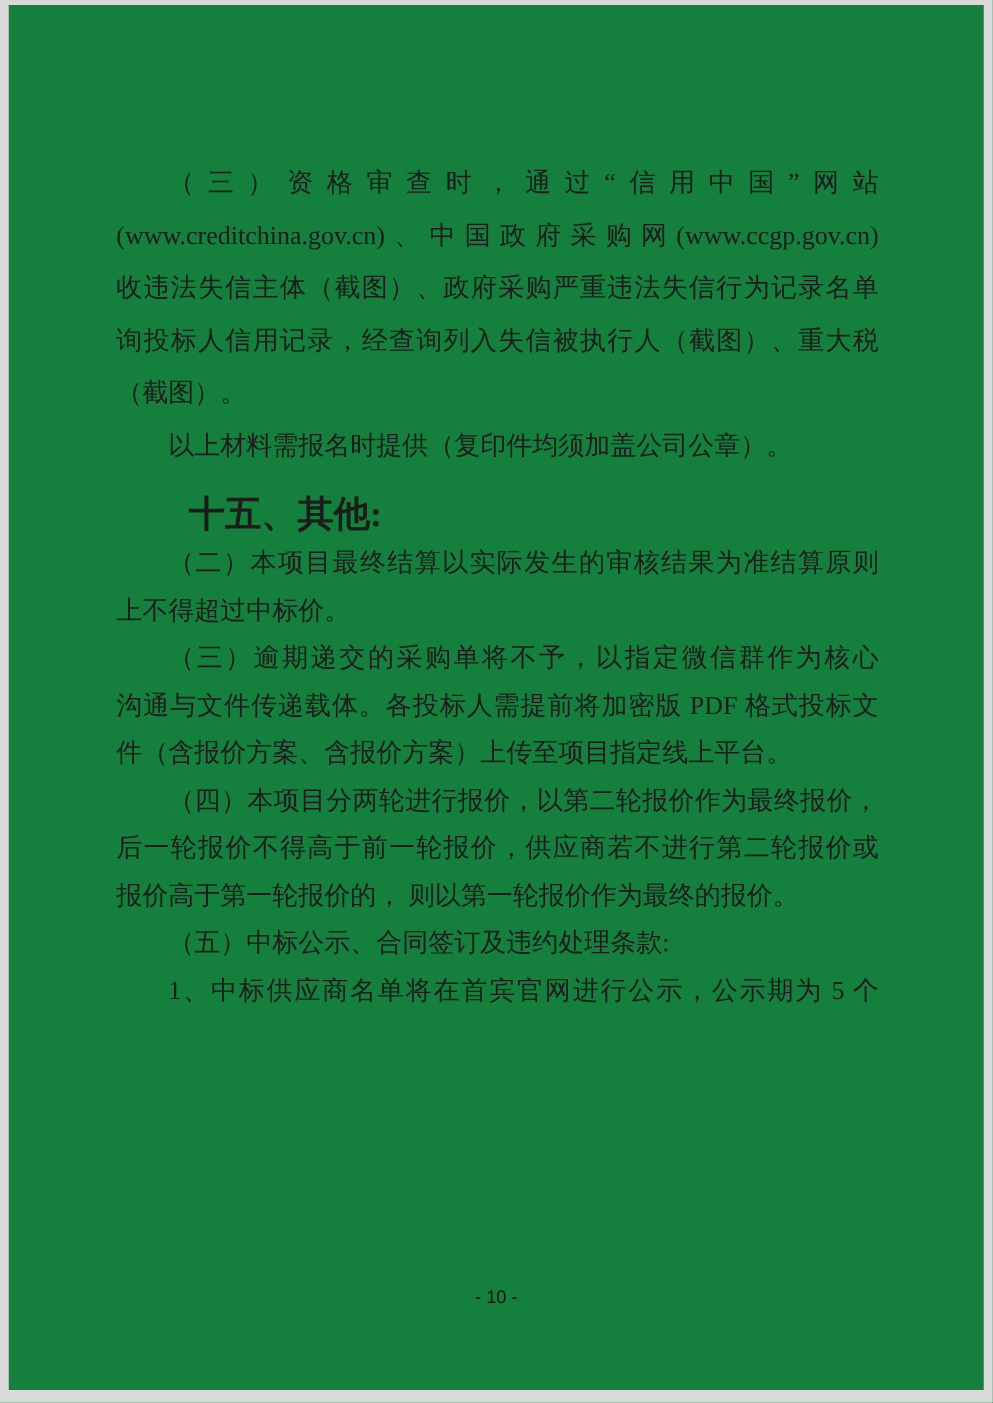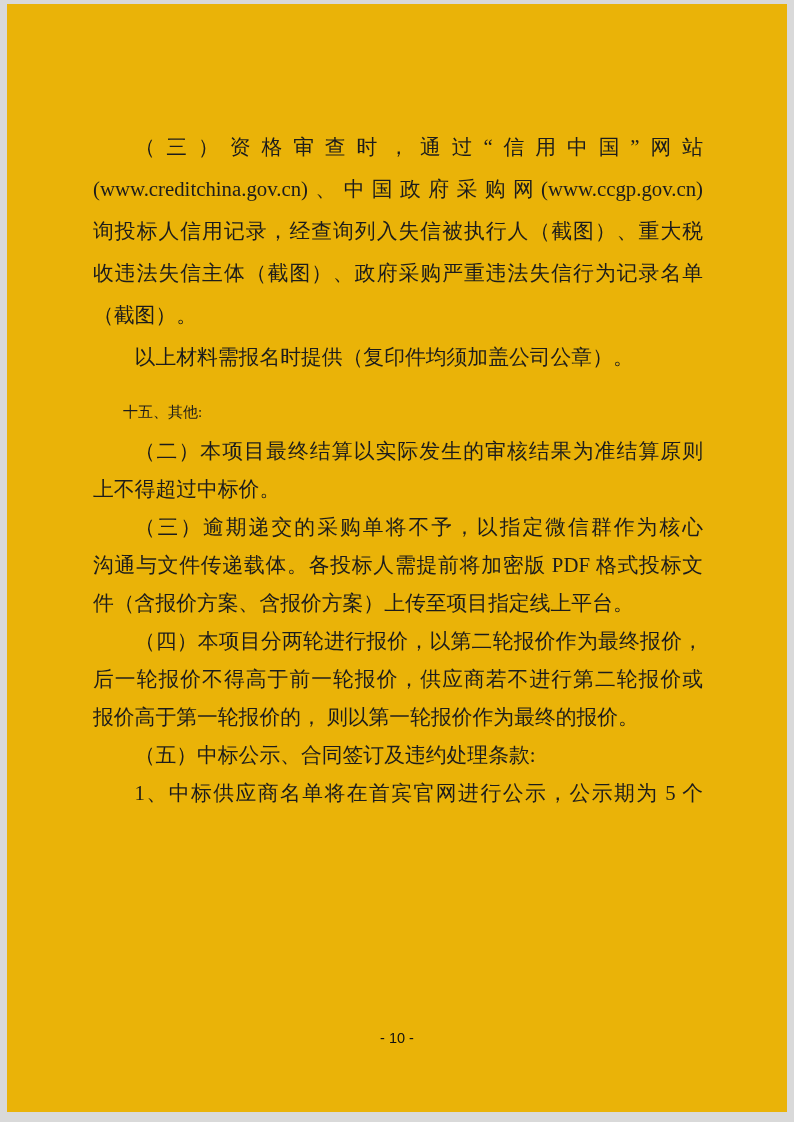--- a/index.html
+++ b/index.html
@@ -10,21 +10,21 @@
     background: #d9d9d9;
     overflow: hidden;
     font-family: "Liberation Serif", "DejaVu Serif", serif;
   }
   .page {
     position: absolute;
     left: 7px;
     top: 4px;
     width: 780px;
     height: 1108px;
-    background: #eab308;
+    background: #15803d;
     color: #1c1c1c;
   }
   .content {
     position: absolute;
     left: 86px;
     top: 122px;
     width: 610px;
     font-size: 20.8px;
   }
   .block { margin: 0; }
@@ -34,22 +34,22 @@
     word-break: break-word;
   }
   .sec .line { line-height: 38px; }
   .indent { text-indent: 2em; }
   .just {
     text-align: justify;
     text-align-last: justify;
   }
   .heading-block { margin-top: 14px; }
   .heading-block .line {
-    font-weight: normal;
-    font-size: 15px;
+    font-weight: bold;
+    font-size: 29px;
     line-height: 40px;
   }
   .footer {
     position: absolute;
     left: 0;
     width: 780px;
     top: 1026px;
     text-align: center;
     font-family: "Liberation Sans", "DejaVu Sans", sans-serif;
     font-size: 14.5px;
@@ -58,22 +58,22 @@
   }
 </style>
 </head>
 <body>
 
 <div class="page">
   <div class="content">
       <div class="block lead">
         <div class="line indent just">（三）资格审查时，通过“信用中国”网站</div>
         <div class="line just">(www.creditchina.gov.cn)、中国政府采购网(www.ccgp.gov.cn)</div>
+        <div class="line just">收违法失信主体（截图）、政府采购严重违法失信行为记录名单</div>
         <div class="line just">询投标人信用记录，经查询列入失信被执行人（截图）、重大税</div>
-        <div class="line just">收违法失信主体（截图）、政府采购严重违法失信行为记录名单</div>
         <div class="line">（截图）。</div>
       </div>
       <div class="block lead">
         <div class="line indent">以上材料需报名时提供（复印件均须加盖公司公章）。</div>
       </div>
       <div class="block heading-block">
         <div class="line indent">十五、其他:</div>
       </div>
       <div class="block sec">
         <div class="line indent just">（二）本项目最终结算以实际发生的审核结果为准结算原则</div>

